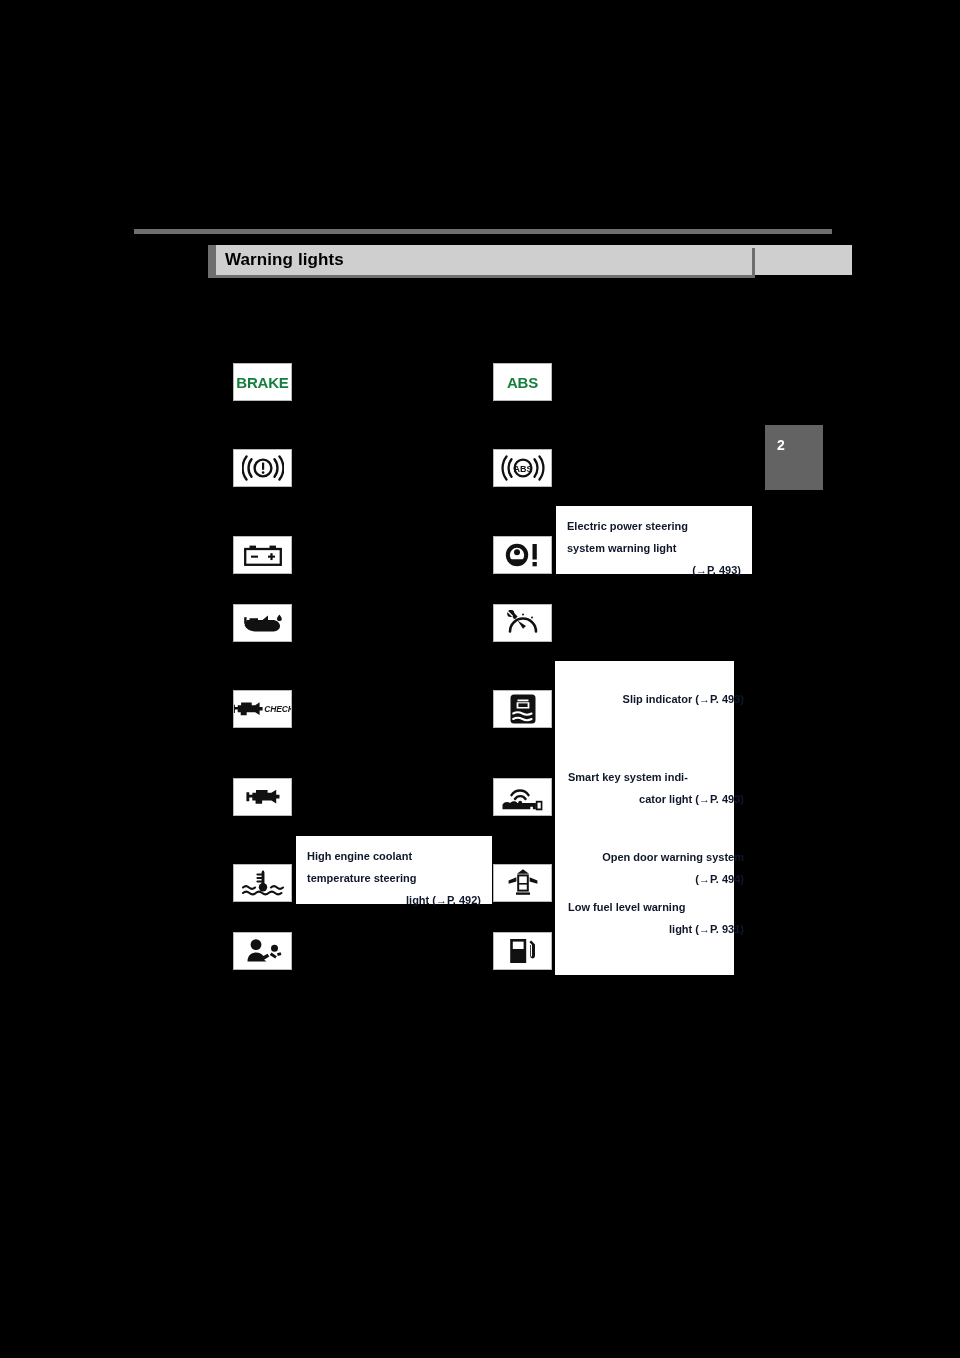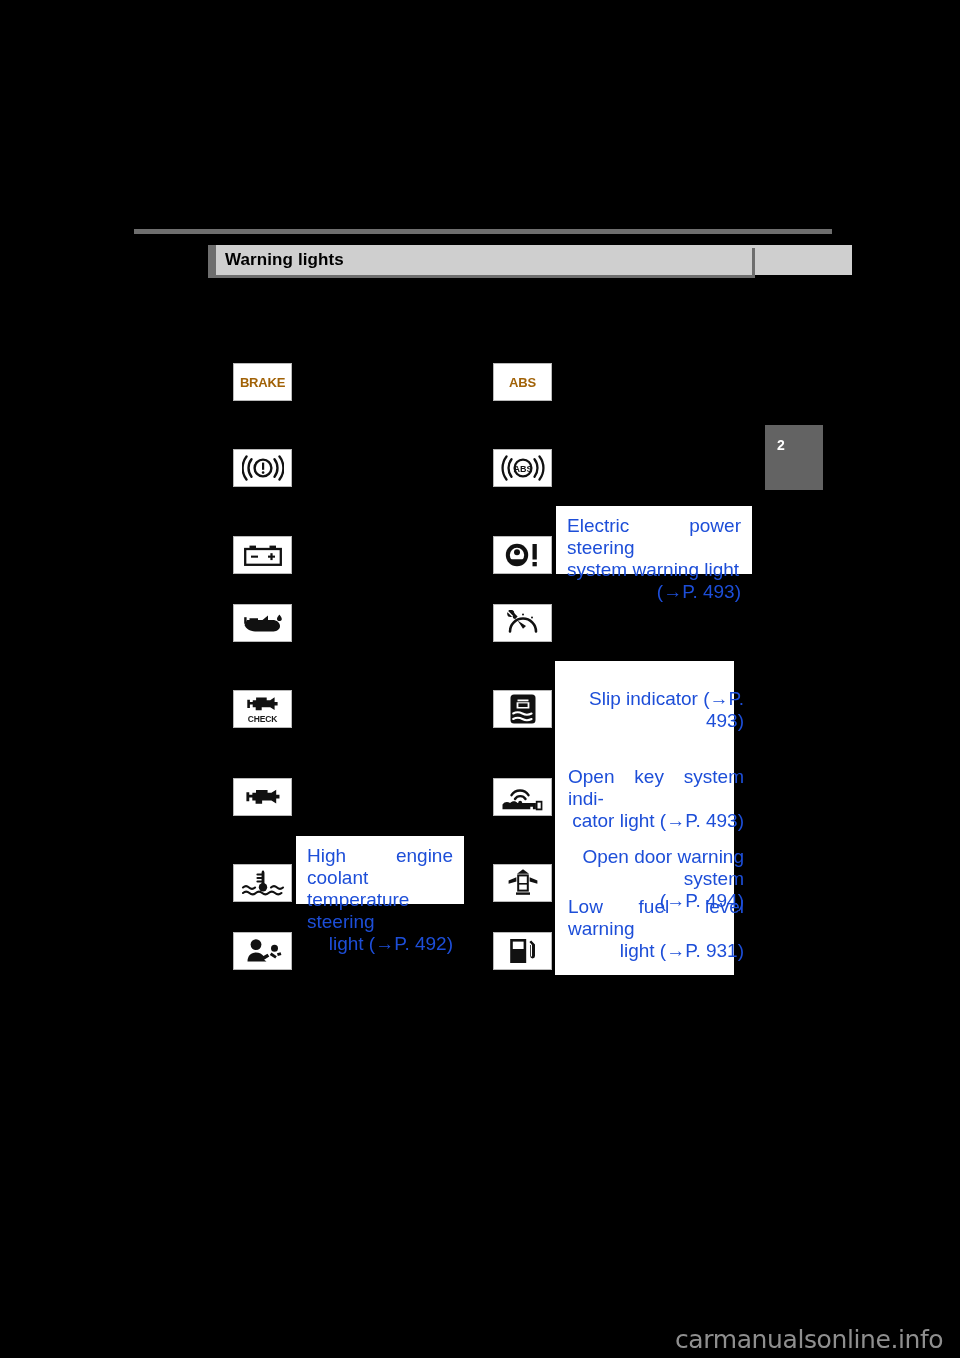--- a/index.html
+++ b/index.html
@@ -105,53 +105,55 @@
     box-sizing: border-box;
     display: flex;
     align-items: center;
     justify-content: center;
     overflow: hidden;
   }
   .icon-cell svg { display: block; }
   .icon-cell .txtglyph {
     font-family: "Liberation Sans", sans-serif;
     font-weight: bold;
-    font-size: 13px;
-    color: #a16207;
+    font-size: 15px;
+    color: #15803d;
     letter-spacing: -0.2px;
   }
   .icon-cell .stack {
     display: flex;
-    flex-direction: column;
+    flex-direction: row;
     align-items: center;
     justify-content: center;
     line-height: 1;
+    font-style: italic;
   }
   .icon-cell .sublabel {
     font-size: 8.5px;
     font-weight: bold;
     letter-spacing: -0.1px;
     margin-top: 1px;
     color: #1a1a1a;
   }
 
   
   .caption-box {
     position: absolute;
     background: #ffffff;
     box-sizing: border-box;
     padding: 9px 11px 8px 11px;
   }
   .caption-box p {
     margin: 0;
-    font-size: 19px;
+    font-size: 11px;
     line-height: 22px;
-    color: #1d4ed8;
+    color: #0f172a;
     text-align: justify;
     text-justify: inter-word;
+    font-weight: bold;
   }
   .caption-box p.last { text-align: right; }
   .caption-box.tall p { margin: 0; }
 
   .tallbox-entry {
     position: absolute;
     left: 13px;
     width: 176px;
   }
 
@@ -381,43 +383,42 @@
       </svg>
     </span>
   </div>
 
   <div class="caption-box" style="left:556px; top:506px; width:196px; height:68px;">
     <p>Electric  power  steering</p>
     <p>system warning light</p>
     <p class="last">(→P. 493)</p>
   </div>
 
-  <div class="caption-box" style="left:296px; top:836px; width:168px; height:68px;">
+  <div class="caption-box" style="left:296px; top:836px; width:196px; height:68px;">
     <p>High   engine   coolant</p>
     <p>temperature    steering</p>
     <p class="last">light (→P. 492)</p>
   </div>
 
   <div class="caption-box tall" style="left:555px; top:661px; width:179px; height:314px; padding:0;">
 
     <div class="tallbox-entry" style="top:27px;">
       <p class="last">Slip indicator (→P. 493)</p>
     </div>
 
     <div class="tallbox-entry" style="top:105px;">
-      <p>Open  key  system  indi-</p>
+      <p>Smart  key  system  indi-</p>
       <p class="last">cator light (→P. 493)</p>
     </div>
 
     <div class="tallbox-entry" style="top:185px;">
       <p class="last">Open door warning system</p>
       <p class="last">(→P. 494)</p>
     </div>
 
     <div class="tallbox-entry" style="top:235px;">
       <p>Low  fuel  level  warning</p>
       <p class="last">light (→P. 931)</p>
     </div>
   </div>
 
-  <div class="watermark">carmanualsonline.info</div>
 
 </div>
 
 </body></html>

